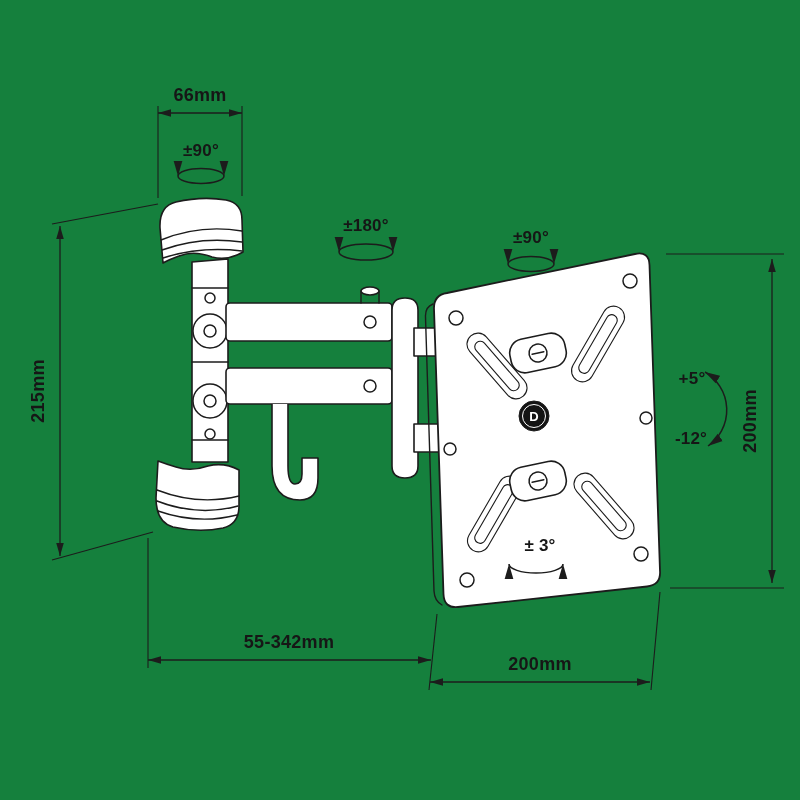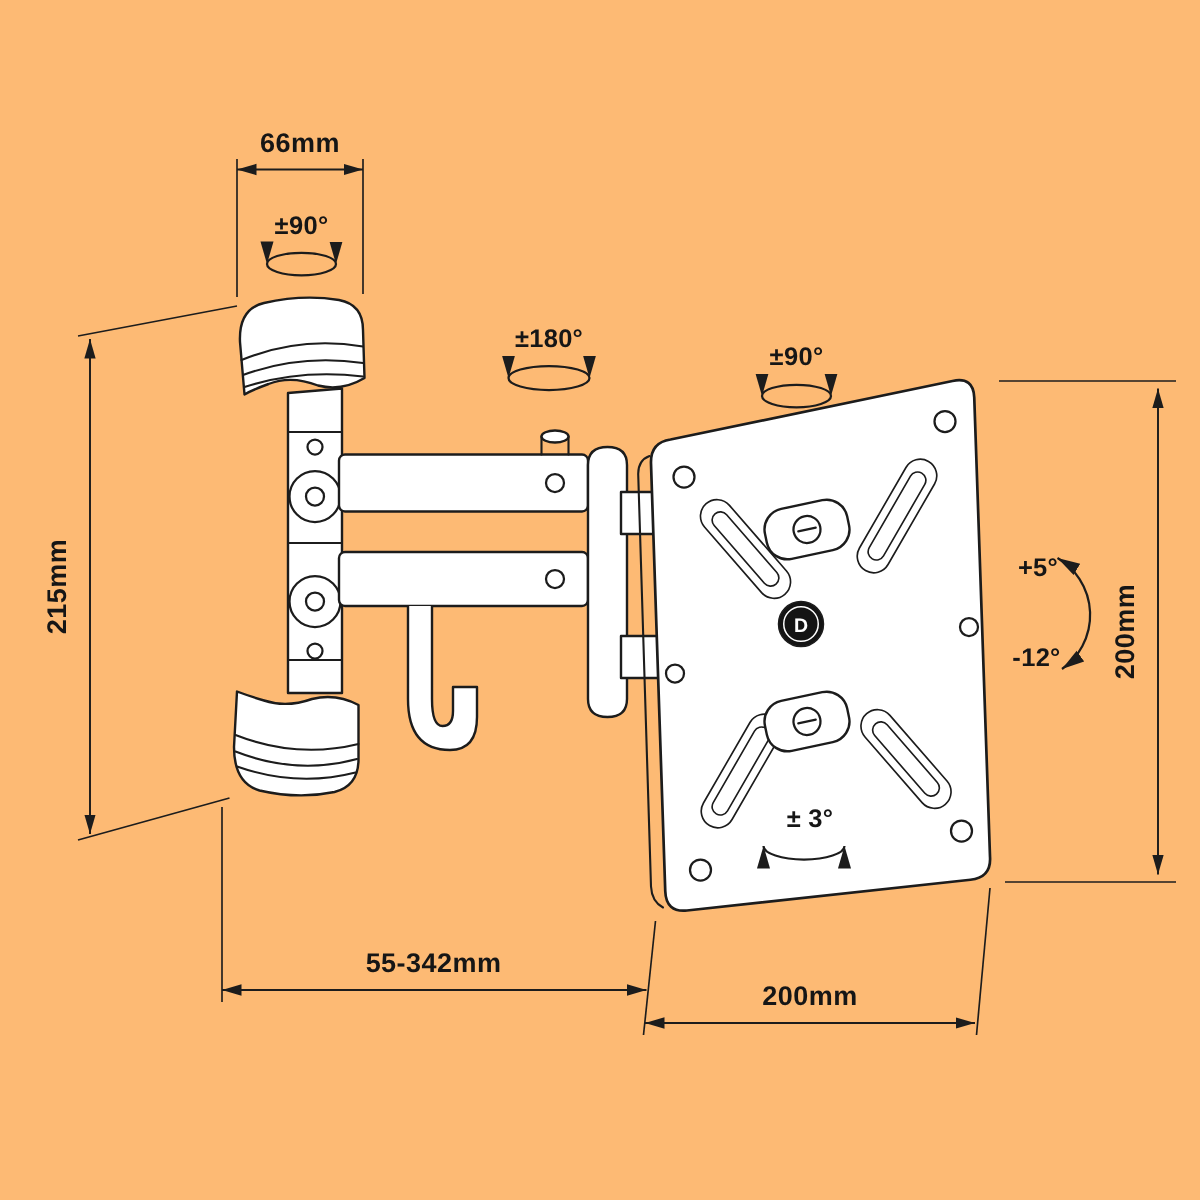--- a/index.html
+++ b/index.html
@@ -1,16 +1,16 @@
 <!DOCTYPE html>
 <html><head>
 <meta charset="utf-8">
 <style>
   html,body{margin:0;padding:0;background:#ffffff;}
-  .stage{position:relative;width:800px;height:800px;background:#fdba74;overflow:hidden;}
+  .stage{position:relative;width:800px;height:800px;background:#15803d;overflow:hidden;}
   svg{display:block;}
   svg text{font-family:"Liberation Sans",sans-serif;font-weight:600;fill:#161616;}
   .dim-text{font-size:18px;letter-spacing:.3px;}
   .ang-text{font-size:17px;letter-spacing:.2px;}
   .logo-letter{font-size:13px;fill:#ffffff;font-weight:700;}
   .obj{fill:#ffffff;stroke:#1c1c1c;stroke-width:1.6;stroke-linejoin:round;}
   .obj-line{fill:none;stroke:#1c1c1c;stroke-width:1.4;stroke-linecap:round;}
   .thin{fill:none;stroke:#1c1c1c;stroke-width:1.1;}
   .dimline{fill:none;stroke:#1c1c1c;stroke-width:1.3;}
   .extline{fill:none;stroke:#1c1c1c;stroke-width:1.1;}

